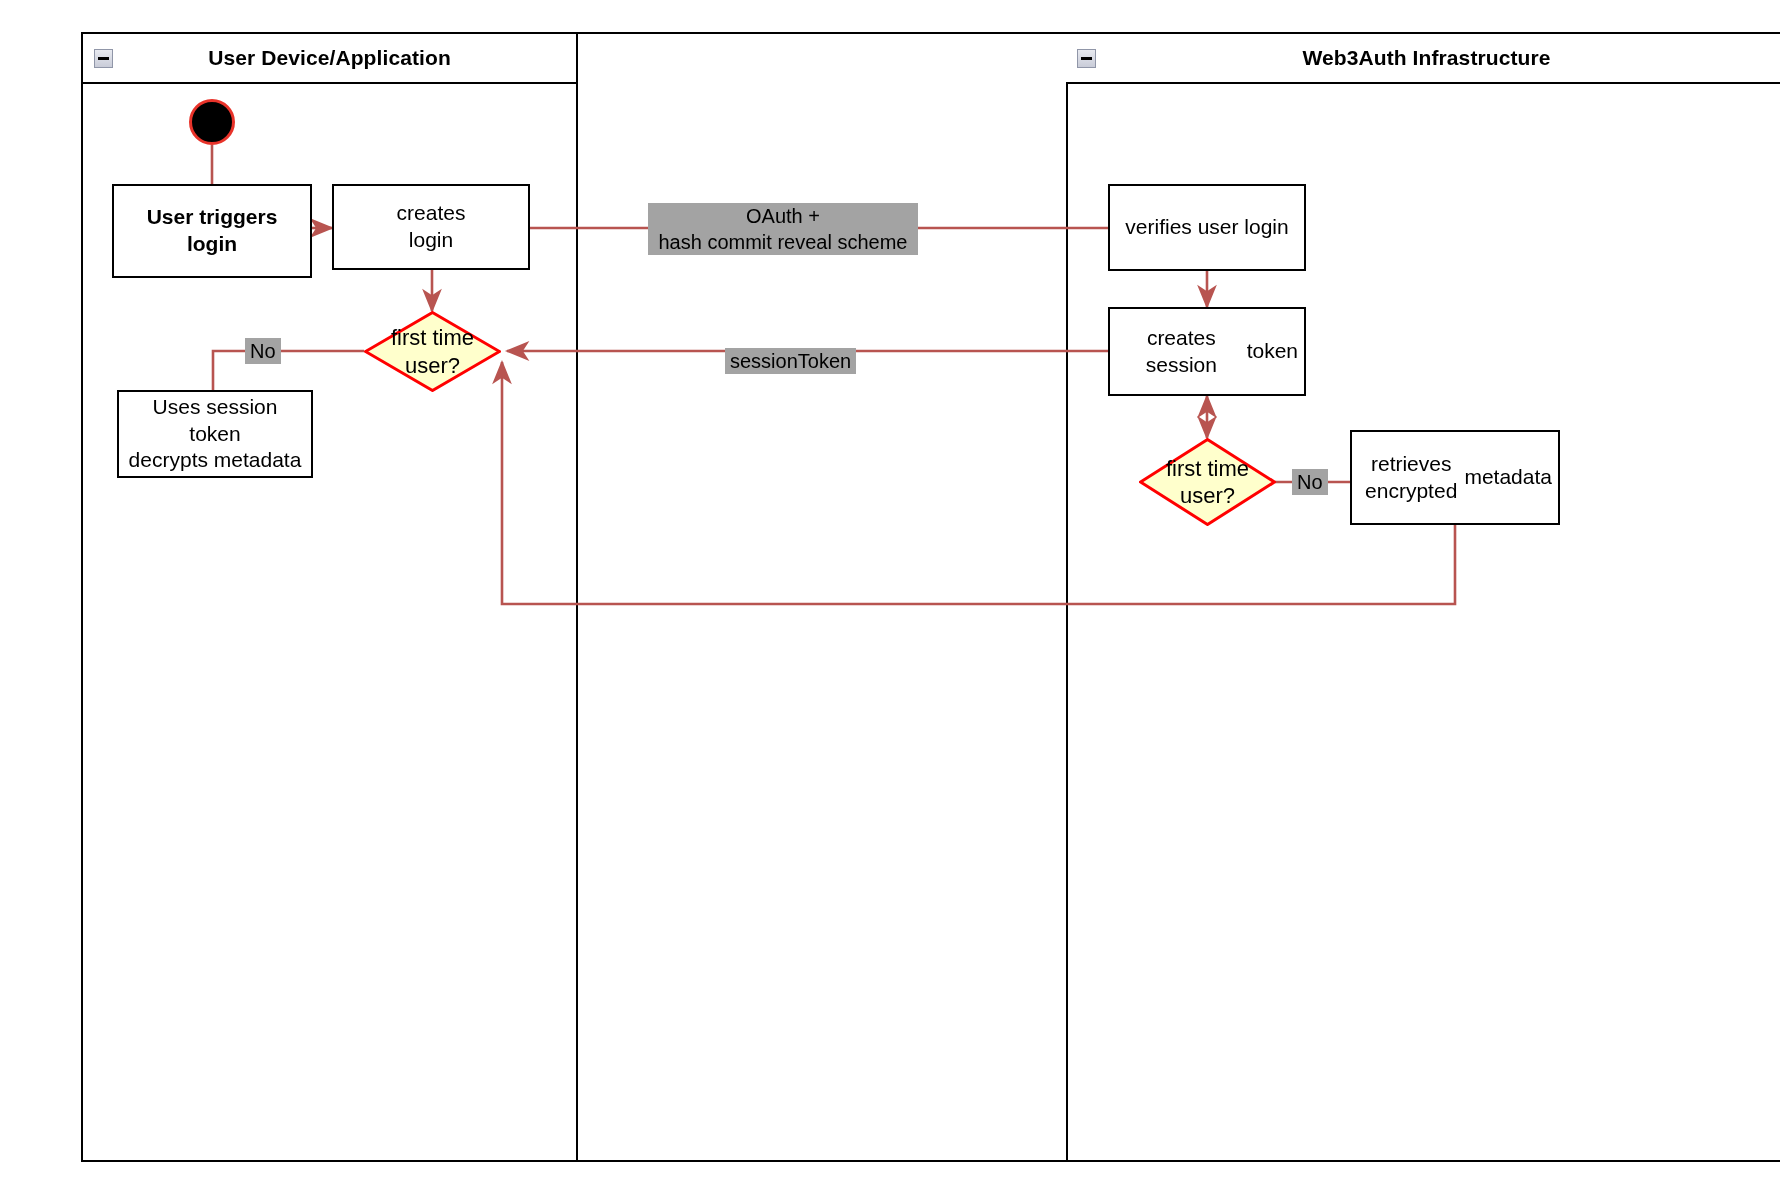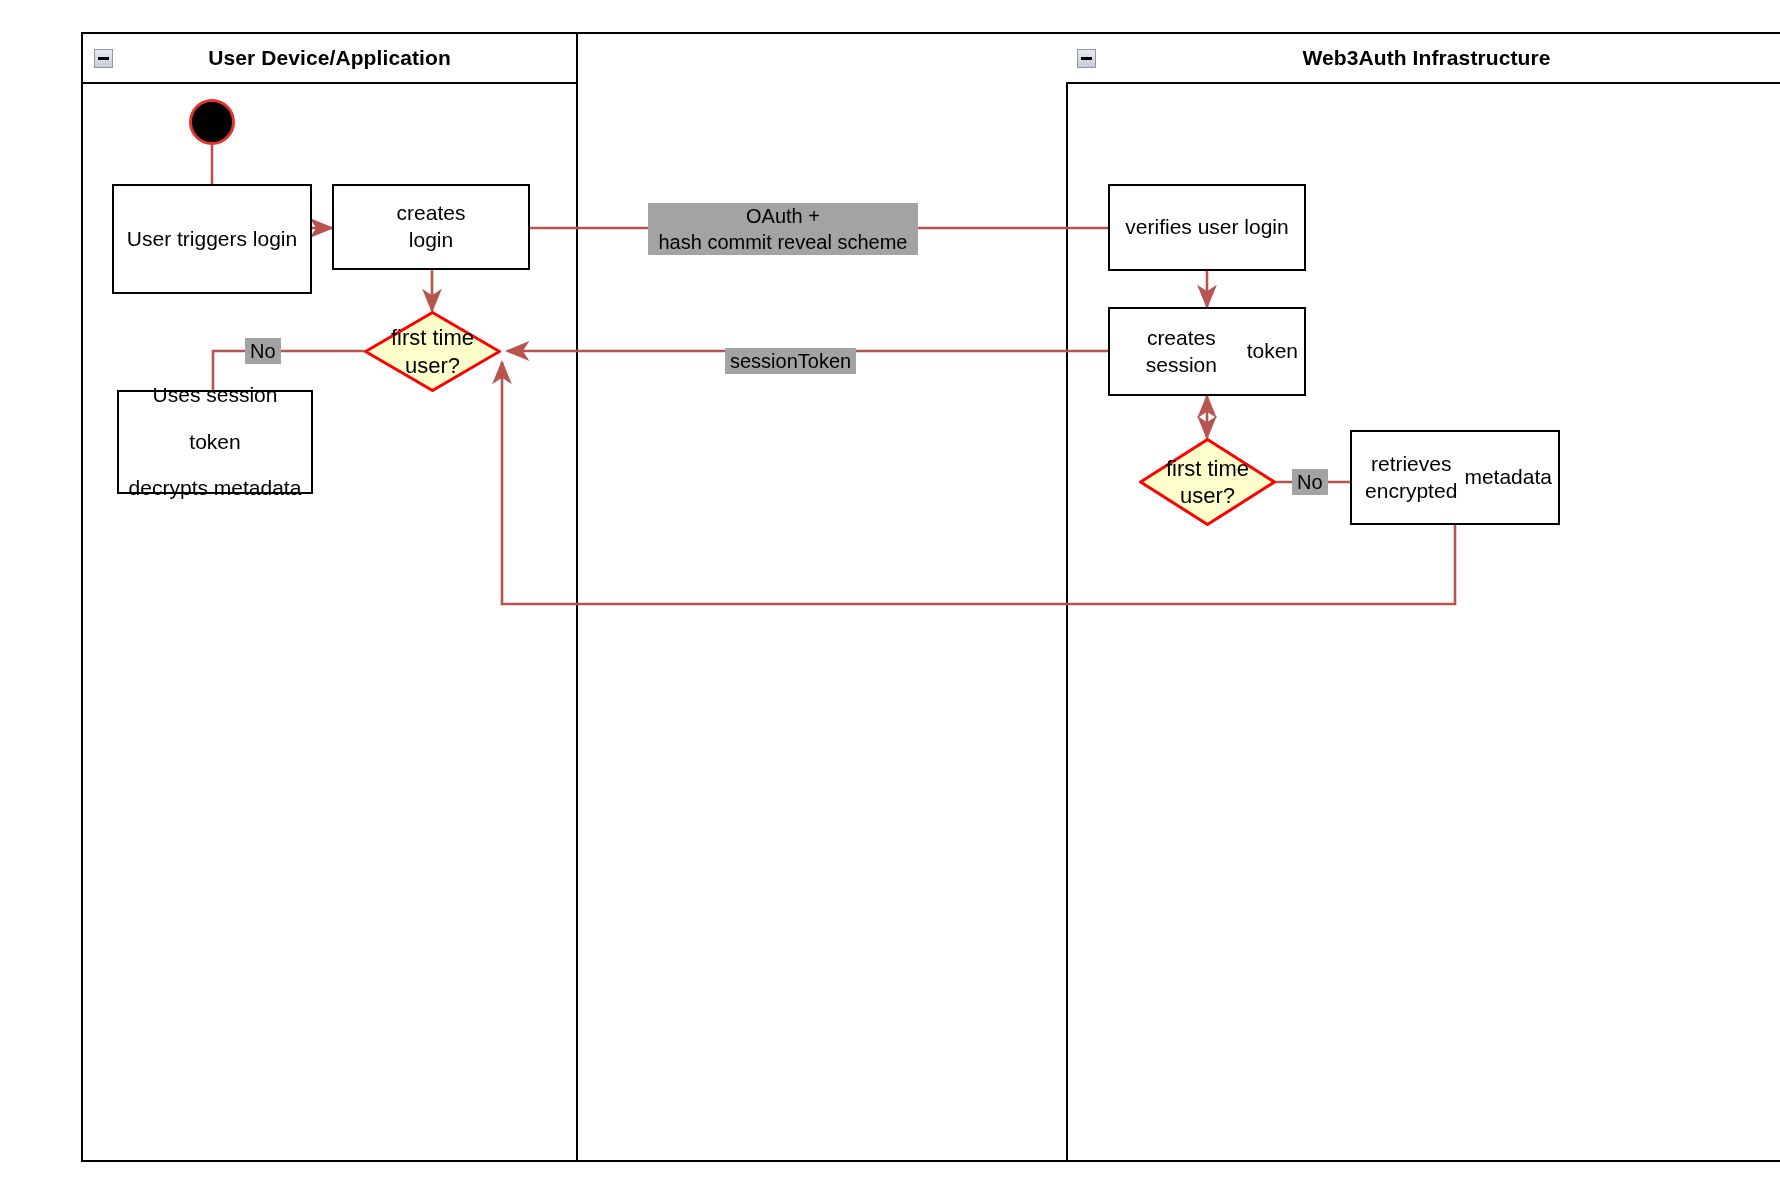--- a/index.html
+++ b/index.html
@@ -203,42 +203,42 @@
        retrieves encrypted metadata --&gt;
       <path d="M1252,482 L1327,482"></path>
 
       
       <path d="M1432,525 L1432,604 L479,604 L479,362" marker-end="url(#ah)"></path>
     </g>
   </svg>
 
   <div class="node start-node" style="left:166px; top:99px; width:46px; height:46px;"></div>
 
-  <div class="node box" style="left:89px; top:184px; width:200px; height:110px;">
+  <div class="node box" style="left:89px; top:184px; width:200px; height:94px;font-weight:bold;">
     <span>User triggers login</span>
   </div>
 
   <div class="node box" style="left:309px; top:184px; width:198px; height:86px; flex-direction:column;">
     <span>creates</span>
     <span>login</span>
   </div>
 
   <div class="diamond-wrap" style="left:341px; top:311px; width:137px; height:81px;">
     <svg width="137" height="81" viewBox="0 0 137 81" xmlns="http://www.w3.org/2000/svg">
       <polygon points="68.5,1.5 135.5,40.5 68.5,79.5 1.5,40.5" fill="#ffffcc" stroke="#ff0000" stroke-width="3"></polygon>
     </svg>
     <div class="diamond-label">
       <div>
         <div>first time</div>
         <div>user?</div>
       </div>
     </div>
   </div>
 
-  <div class="node box" style="left:94px; top:390px; width:196px; height:104px; flex-direction:column;gap:20px;">
+  <div class="node box" style="left:94px; top:390px; width:196px; height:88px; flex-direction:column;">
     <span>Uses session</span>
     <span>token</span>
     <span>decrypts metadata</span>
   </div>
 
   <div class="node box" style="left:1085px; top:184px; width:198px; height:87px;">
     <span>verifies user login</span>
   </div>
 
   <div class="node box" style="left:1085px; top:307px; width:198px; height:89px; flex-direction:row;">

